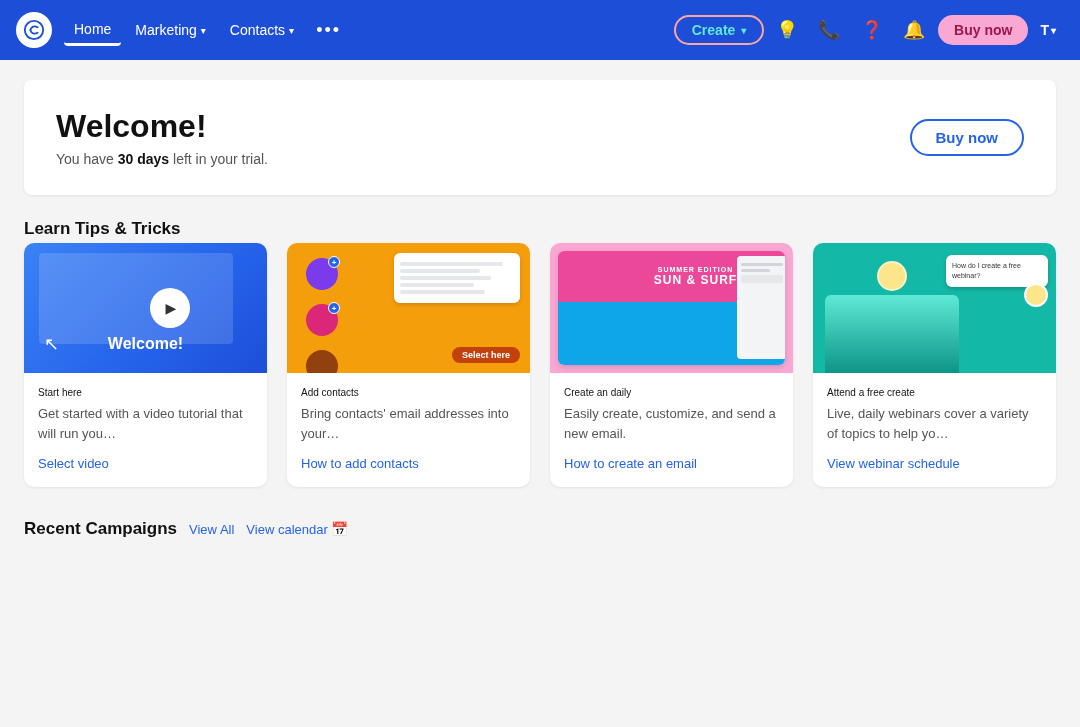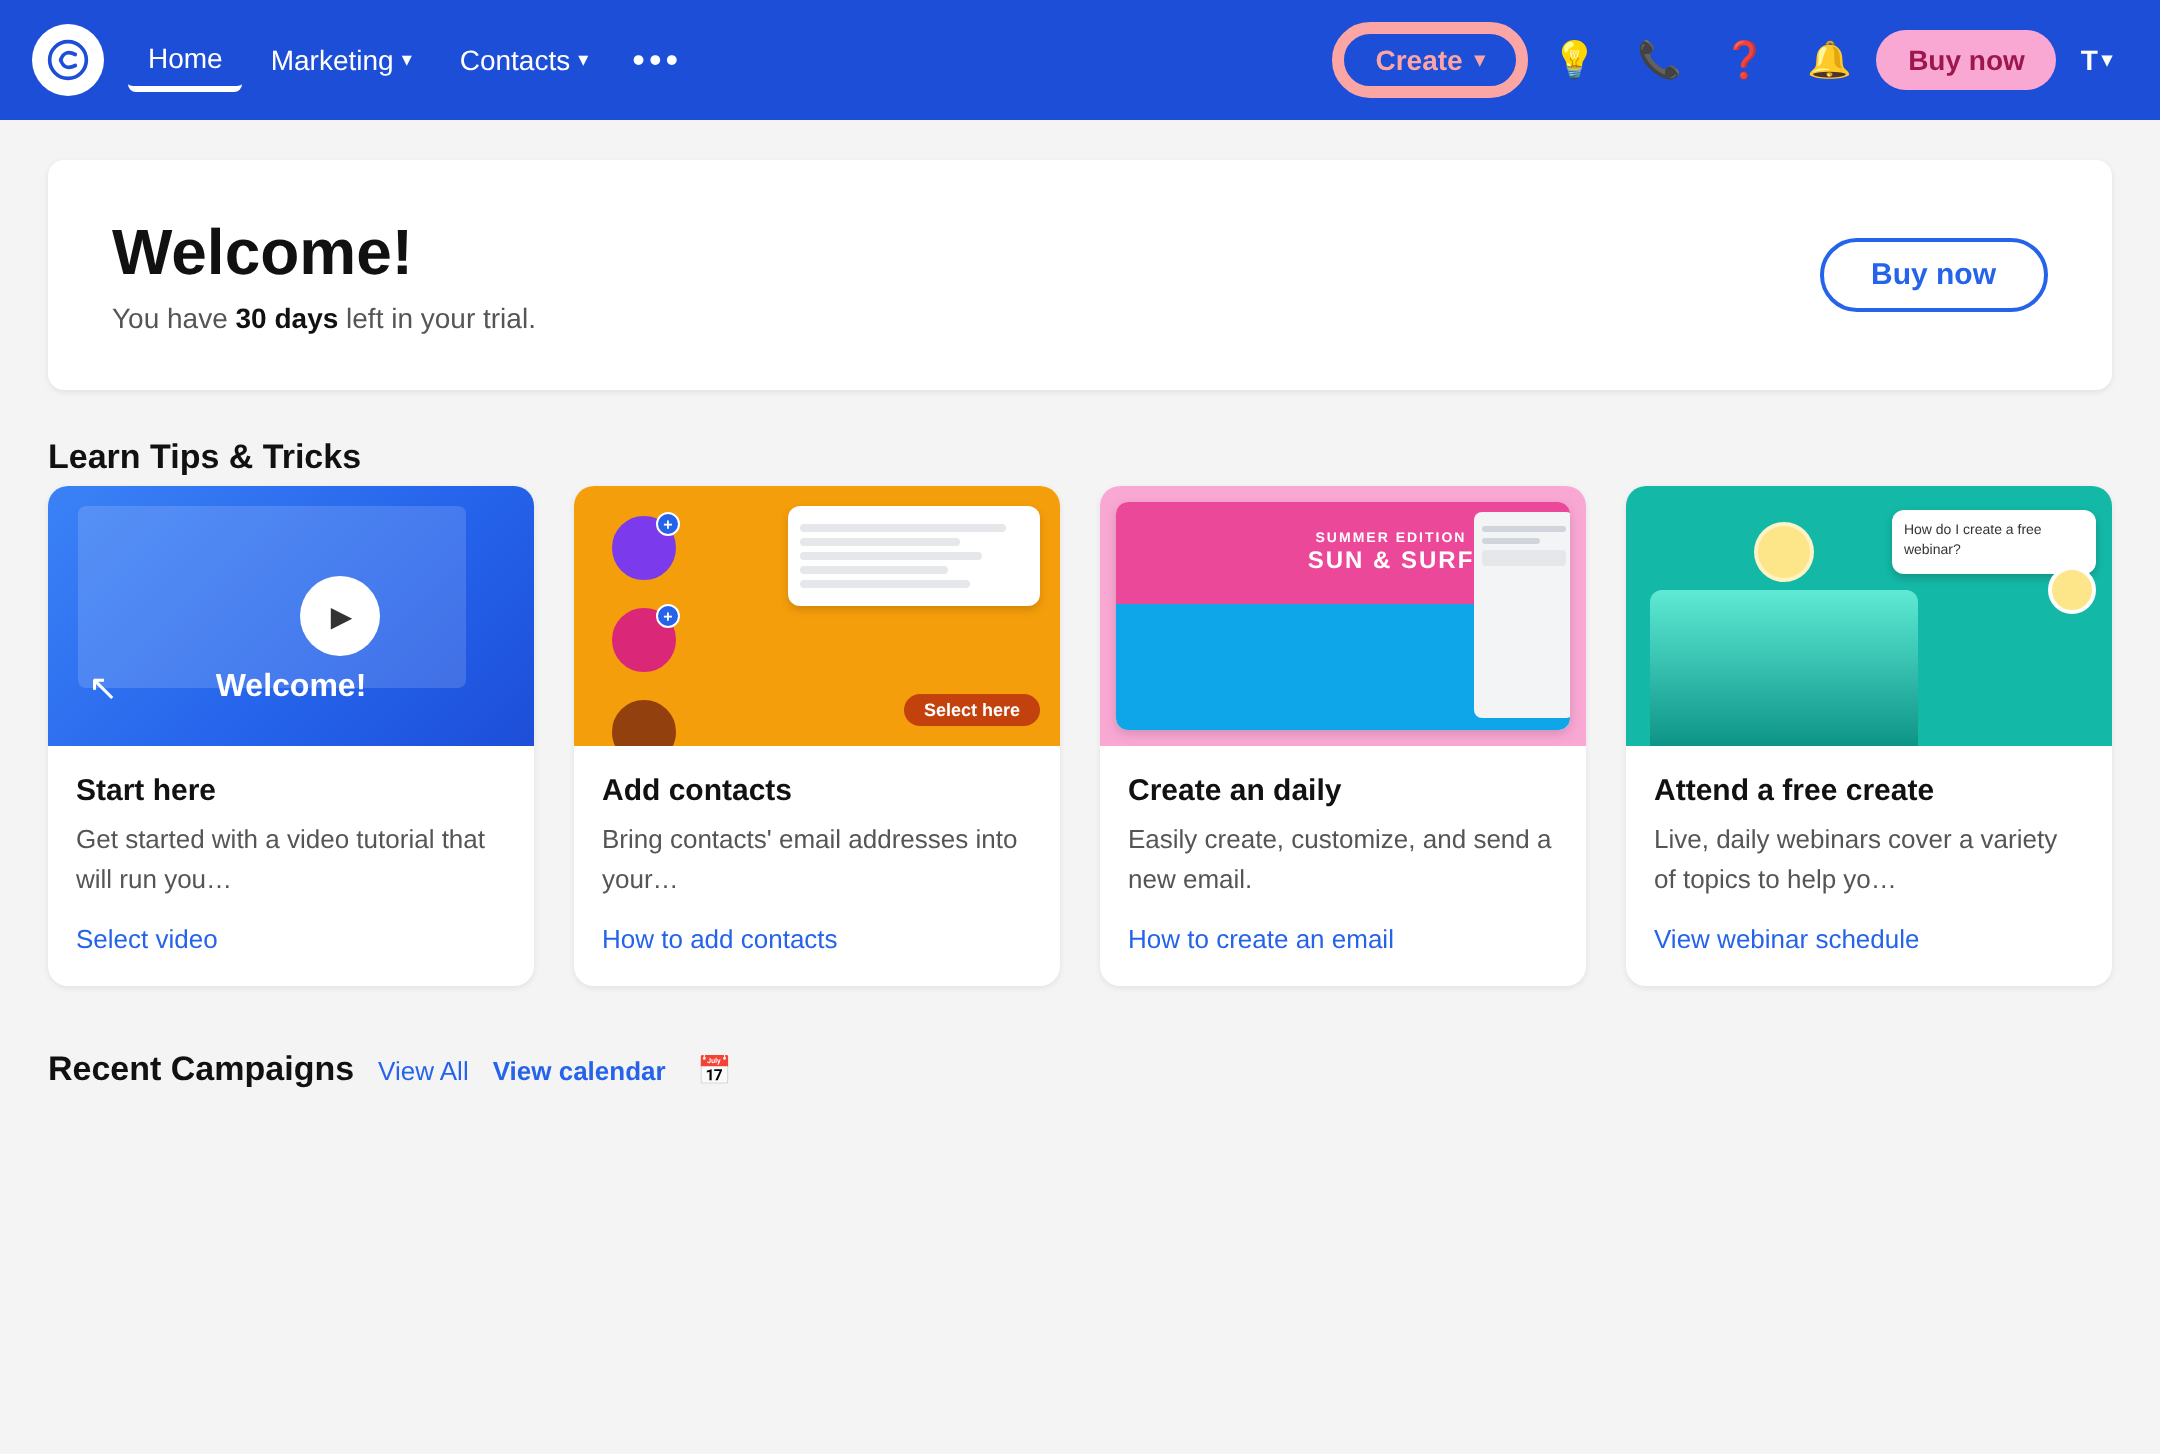--- a/index.html
+++ b/index.html
@@ -32,23 +32,23 @@
       cursor: pointer;
       display: flex; align-items: center; gap: 4px;
       white-space: nowrap;
     }
     .nav-item.active {
       border-bottom: 3px solid white;
     }
     .nav-dots { color: white; padding: 6px 8px; cursor: pointer; font-size: 18px; letter-spacing: 2px; }
     .nav-spacer { flex: 1; }
     .nav-create-btn {
-      border: 6px solid #fca5a5;
+      border: 2px solid #fca5a5;
       border-radius: 20px;
-      color: #fca5a5;
+      color: #5eead4;
       padding: 5px 16px;
       cursor: pointer;
       font-size: 14px;
       font-weight: 600;
       display: flex; align-items: center; gap: 6px;
       background: transparent;
     }
     .nav-icon-btn {
       color: white;
       padding: 6px 8px;
@@ -154,34 +154,34 @@
     }
     .thumb-screen {
       position: absolute;
       top: 10px; left: 15px;
       width: 80%; height: 70%;
       background: rgba(255,255,255,0.15);
       border-radius: 4px;
     }
 
     .card-body { padding: 14px 14px 16px; }
-    .card-title { font-size: 15px; font-weight: 700; color: #111; margin-bottom: 6px; }
+    .card-title { font-size: 10px; font-weight: 400; color: #111; margin-bottom: 6px; }
     .card-desc { font-size: 13px; color: #555; line-height: 1.5; margin-bottom: 12px; }
     .card-link { color: #2563eb; font-size: 13px; font-weight: 500; cursor: pointer; text-decoration: none; }
 
     
     .recent-row {
       display: flex;
       align-items: center;
       gap: 12px;
       margin-bottom: 4px;
     }
     .recent-title { font-size: 17px; font-weight: 700; color: #111; }
     .recent-link { color: #2563eb; font-size: 13px; font-weight: 500; cursor: pointer; }
-    .recent-calendar { color: #2563eb; font-size: 13px; font-weight: 700; cursor: pointer; display: flex; align-items: center; gap: 16px; }
+    .recent-calendar { color: #2563eb; font-size: 13px; font-weight: 400; cursor: pointer; display: flex; align-items: center; gap: 4px; }
 
     
     .chevron { font-size: 10px; }
   </style>
 </head>
 <body>
 
 <nav>
   <div class="nav-logo">
     <svg viewBox="0 0 24 24" fill="none">

